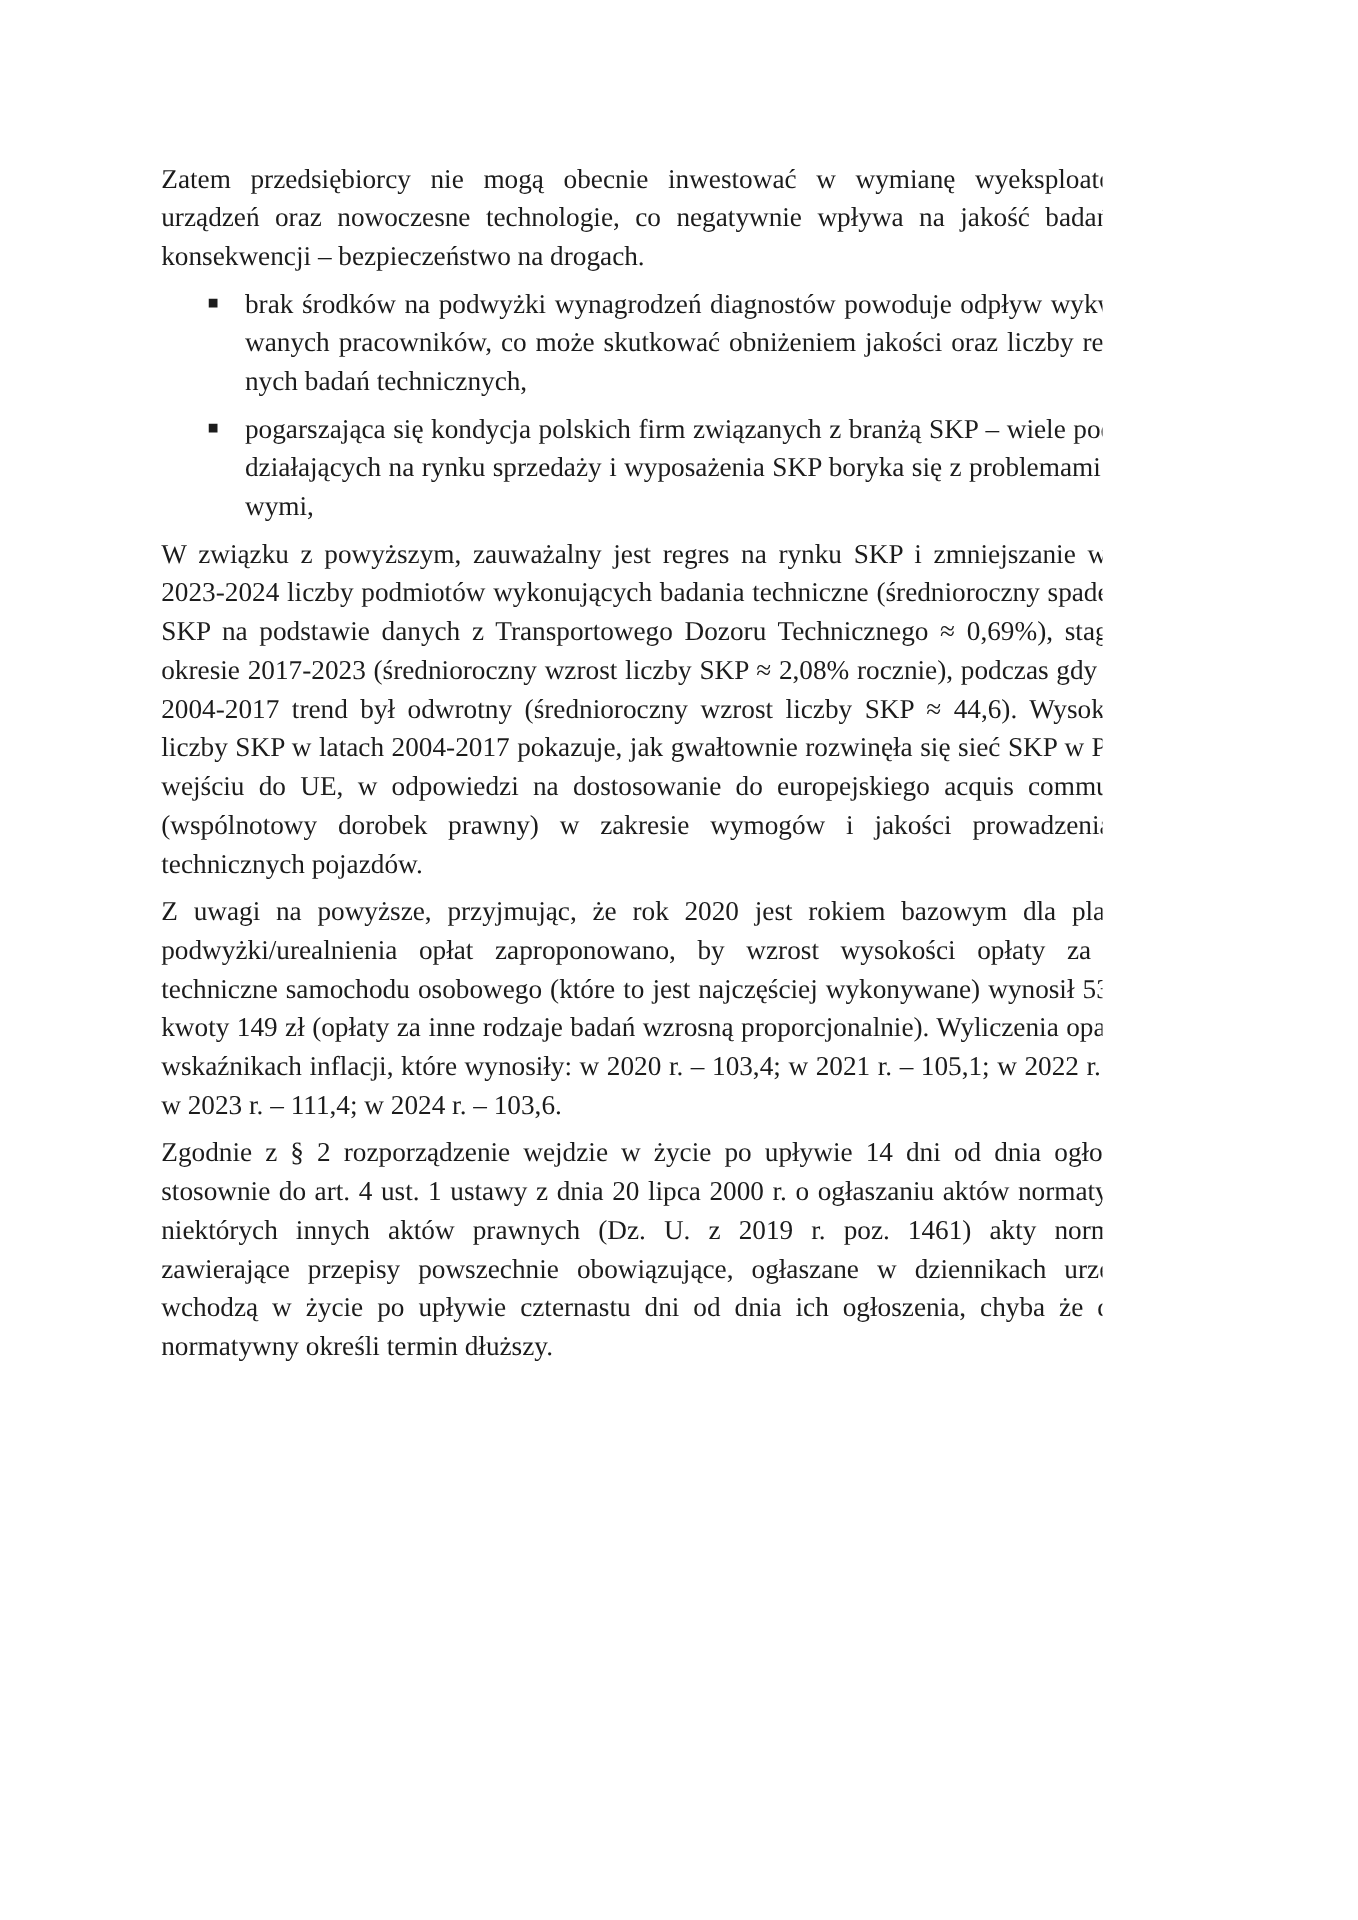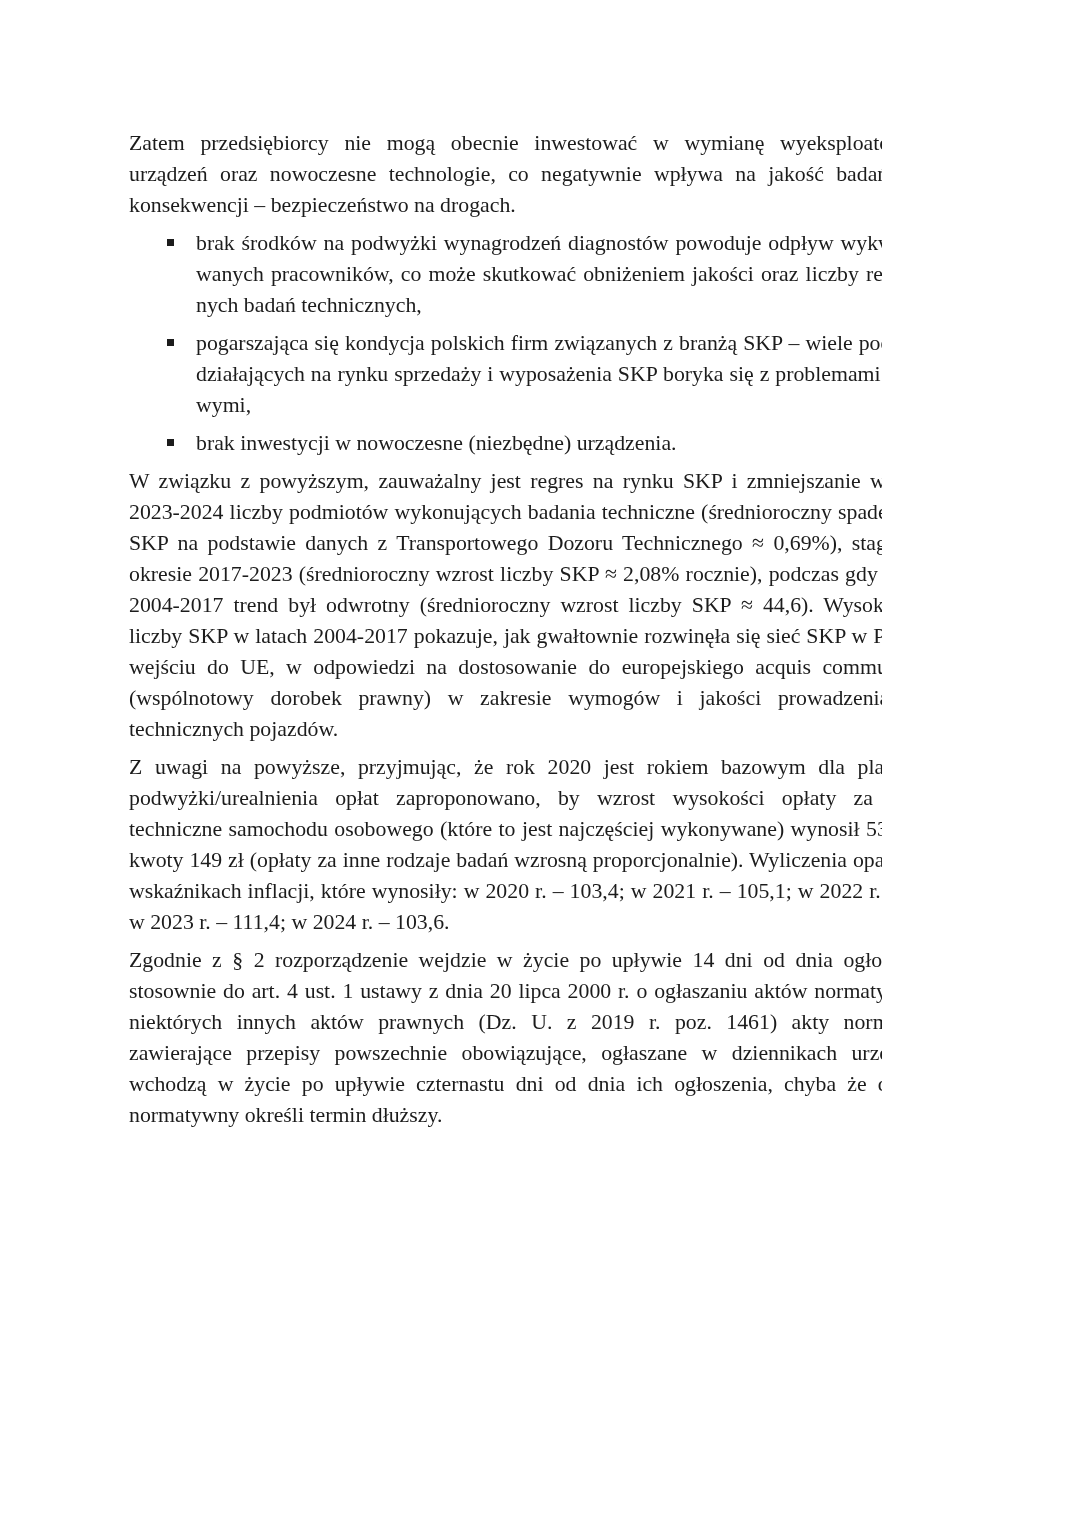--- a/index.html
+++ b/index.html
@@ -65,24 +65,20 @@
 
     <ul class="bullets">
       <li>
         <span class="bullet-marker"></span>
         <span>brak środków na podwyżki wynagrodzeń diagnostów powoduje odpływ wykwalifiko­wanych pracowników, co może skutkować obniżeniem jakości oraz liczby realizowa­nych badań technicznych,</span>
       </li>
       <li>
         <span class="bullet-marker"></span>
         <span>pogarszająca się kondycja polskich firm związanych z branżą SKP – wiele podmiotów działających na rynku sprzedaży i wyposażenia SKP boryka się z problemami finanso­wymi,</span>
       </li>
-      <li>
-        <span class="bullet-marker"></span>
-        <span>brak inwestycji w nowoczesne (niezbędne) urządzenia.</span>
-      </li>
     </ul>
 
     <p><span>W związku z powyższym, zauważalny jest regres na rynku SKP i zmniejszanie w okresie 2023-2024 liczby podmiotów wykonujących badania techniczne (średnioroczny spadek liczby SKP na podstawie danych z Transportowego Dozoru Technicznego ≈ 0,69%), stagnację w okresie 2017-2023 (średnioroczny wzrost liczby SKP ≈ 2,08% rocznie), podczas gdy w latach 2004-2017 trend był odwrotny (średnioroczny wzrost liczby SKP ≈ 44,6). Wysoki wzrost liczby SKP w latach 2004-2017 pokazuje, jak gwałtownie rozwinęła się sieć SKP w Polsce po wejściu do UE, w odpowiedzi na dostosowanie do europejskiego </span><span class="italic">acquis communautaire</span><span> (wspólnotowy dorobek prawny) w zakresie wymogów i jakości prowadzenia badań technicznych pojazdów.</span></p>
 
     <p><span>Z uwagi na powyższe, przyjmując, że rok 2020 jest rokiem bazowym dla planowanej podwyżki/urealnienia opłat zaproponowano, by wzrost wysokości opłaty za badanie techniczne samochodu osobowego (które to jest najczęściej wykonywane) wynosił 53 % – do kwoty 149 zł (opłaty za inne rodzaje badań wzrosną proporcjonalnie). Wyliczenia oparte są na wskaźnikach inflacji, które wynosiły: w 2020 r. – 103,4; w 2021 r. – 105,1; w 2022 r. – 114,4; w 2023 r. – 111,4; w 2024 r. – 103,6.</span></p>
 
 
 
     <p><span>Zgodnie z § 2 rozporządzenie wejdzie w życie po upływie 14 dni od dnia ogłoszenia – stosownie do art. 4 ust. 1 </span><span class="italic">ustawy z dnia 20 lipca 2000 r. o ogłaszaniu aktów normatywnych i niektórych innych aktów prawnych</span><span> (Dz. U. z 2019 r. poz. 1461) akty normatywne, zawierające przepisy powszechnie obowiązujące, ogłaszane w dziennikach urzędowych wchodzą w życie po upływie czternastu dni od dnia ich ogłoszenia, chyba że dany akt normatywny określi termin dłuższy.</span></p>
 

